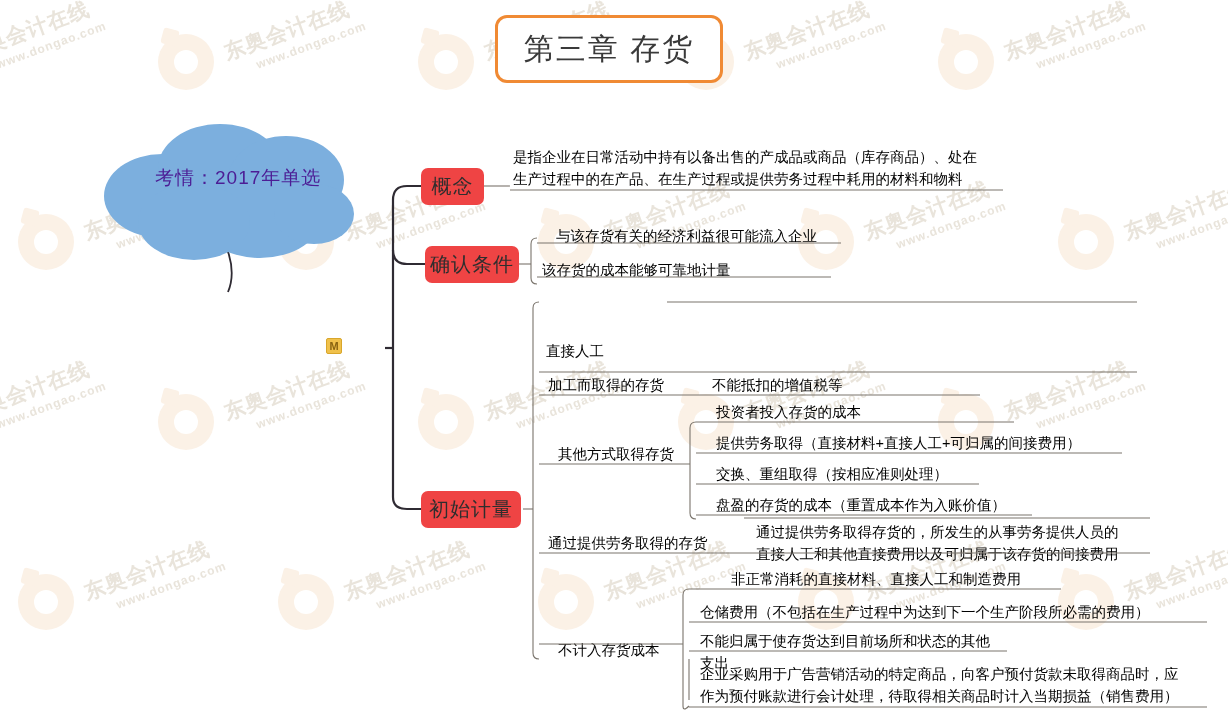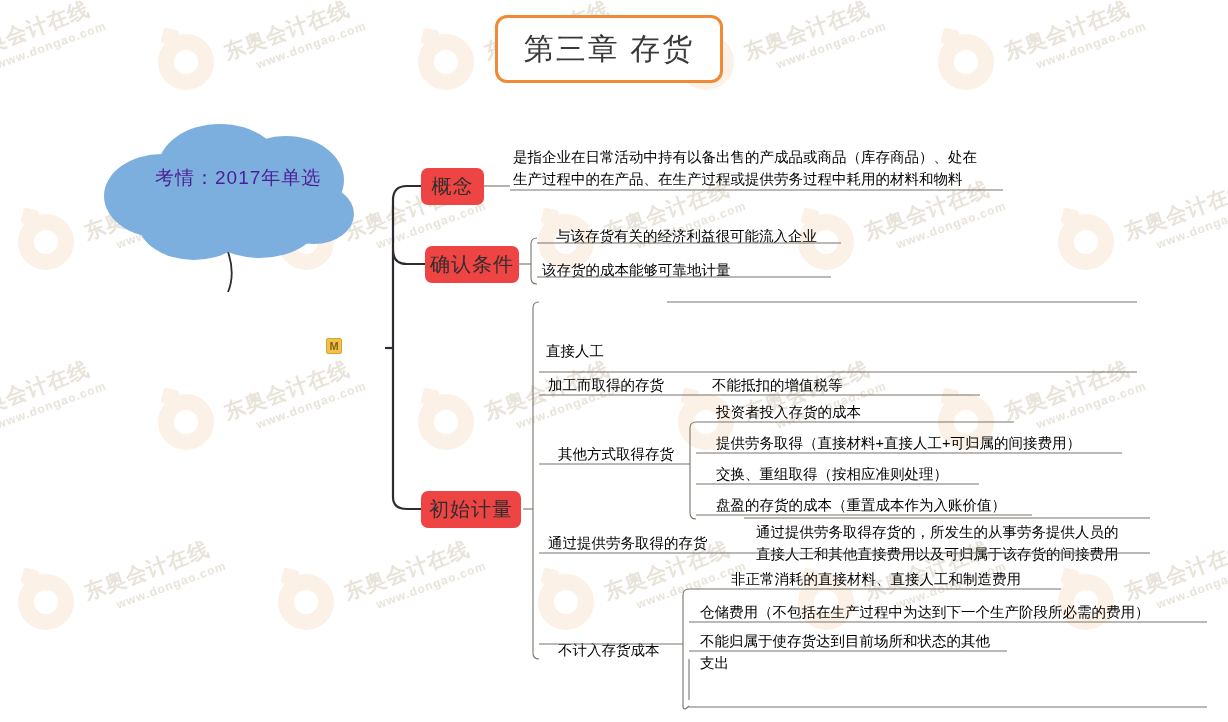--- a/index.html
+++ b/index.html
@@ -327,14 +327,16 @@
   <div class="leaf" style="left:716px;top:494px;width:320px;">盘盈的存货的成本（重置成本作为入账价值）</div>
 
   <div class="leaf" style="left:756px;top:521px;width:400px;">通过提供劳务取得存货的，所发生的从事劳务提供人员的
 直接人工和其他直接费用以及可归属于该存货的间接费用</div>
   <div class="leaf" style="left:548px;top:532px;width:200px;">通过提供劳务取得的存货</div>
 
   <div class="leaf" style="left:558px;top:639px;width:130px;">不计入存货成本</div>
   <div class="leaf" style="left:700px;top:601px;width:504px;">仓储费用（不包括在生产过程中为达到下一个生产阶段所必需的费用）</div>
   <div class="leaf center" style="left:700px;top:568px;width:352px;">非正常消耗的直接材料、直接人工和制造费用</div>
   <div class="leaf" style="left:700px;top:630px;width:304px;">不能归属于使存货达到目前场所和状态的其他支出</div>
+  <div class="leaf" style="left:700px;top:663px;width:506px;">企业采购用于广告营销活动的特定商品，向客户预付货款未取得商品时，应
+作为预付账款进行会计处理，待取得相关商品时计入当期损益（销售费用）</div>
 
 </div>
 
 </body></html>

